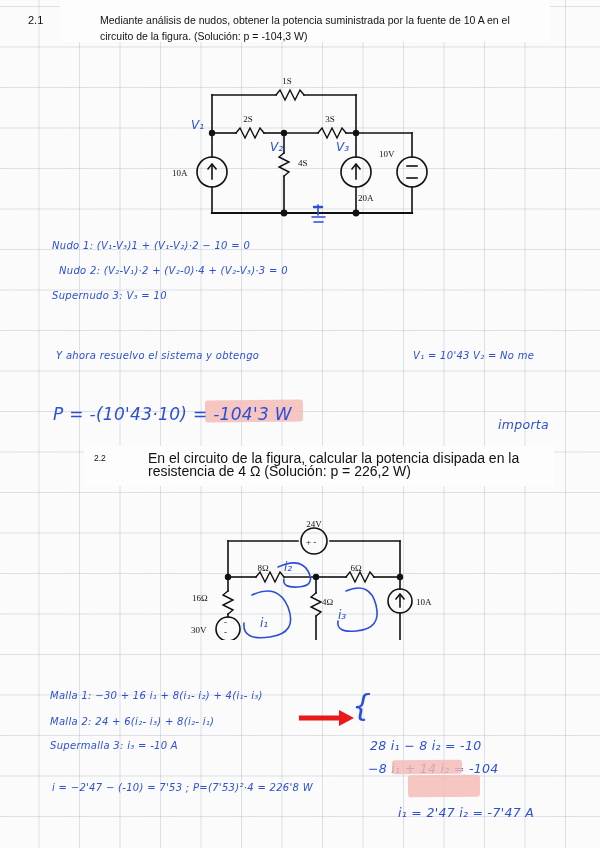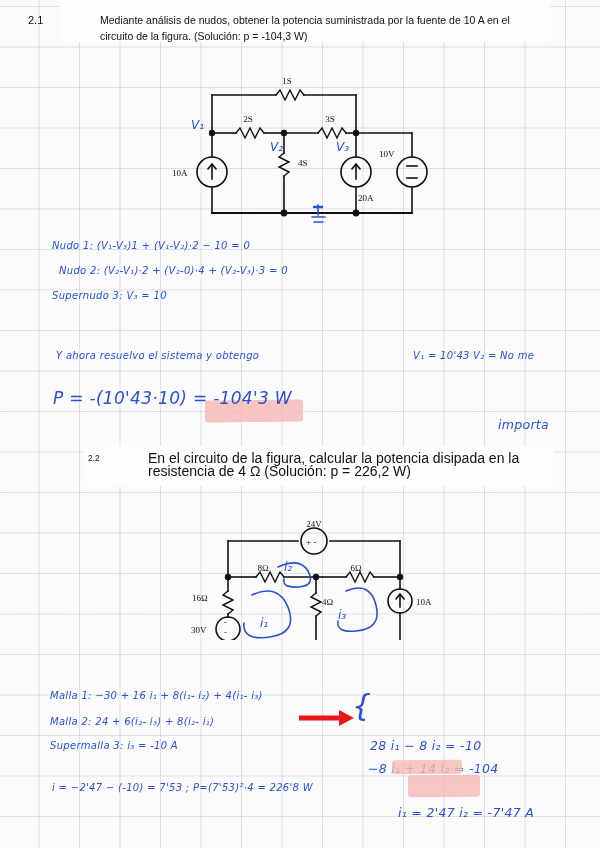--- a/index.html
+++ b/index.html
@@ -24,21 +24,21 @@
   
   .stmt{position:absolute;font-family:"Liberation Sans",sans-serif;color:#111;}
   .stmt .num{position:absolute;left:0;top:0;}
   .stmt .body{position:absolute;margin-left:32px;}
 
   #stmt1{left:28px;top:12px;width:520px;font-size:10.5px;line-height:16px;}
   #stmt1 .num{left:0;top:0;font-size:11px;}
   #stmt1 .body{left:40px;top:0;width:430px;font-size:10.5px;}
 
   #stmt2{left:88px;top:452px;width:470px;font-size:8.5px;line-height:13px;}
-  #stmt2 .num{left:0;top:0;font-size:8.5px;}
+  #stmt2 .num{left:6px;top:0;font-size:8.5px;}
   #stmt2 .body{left:28px;top:0;width:400px;font-size:14px;}
 
   
   .circuit{position:absolute;}
   #circuit1{left:166px;top:65px;width:300px;height:160px;}
   #circuit2{left:190px;top:505px;width:280px;height:135px;}
 
   .circuit svg{display:block;}
 
   
@@ -161,21 +161,21 @@
 <div class="hw sz15" style="left:52px;top:240px;">Nudo 1:  (V₁-V₃)1 + (V₁-V₂)·2 − 10 = 0</div>
 <div class="hw sz15" style="left:52px;top:265px;margin-left:7px;">Nudo 2:  (V₂-V₁)·2 + (V₂-0)·4 + (V₂-V₃)·3 = 0</div>
 <div class="hw sz15" style="left:52px;top:290px;">Supernudo 3:  V₃ = 10</div>
 
 <div class="hw sz15" style="left:56px;top:350px;">Y ahora resuelvo el sistema   y obtengo</div>
 <div class="hw sz15" style="left:413px;top:350px;font-style:italic;">V₁ = 10'43</div>
 <div class="hw sz15" style="left:473px;top:350px;">V₂ = No me</div>
 <div class="hw sz13" style="left:498px;top:370px;">importa</div>
 
 <div class="hl" style="left:205px;top:400px;width:98px;height:22px;"></div>
-<div class="hw sz18" style="left:53px;top:388px;">P = -(10'43·10) = -104'3 W</div>
+<div class="hw sz18" style="left:53px;top:404px;">P = -(10'43·10) = -104'3 W</div>
 
 <div class="stmt" id="stmt2">
   <span class="num">2.2</span>
   <span class="body">En el circuito de la figura, calcular la potencia disipada en la resistencia de 4 Ω (Solución: p = 226,2 W)</span>
 </div>
 
 <div class="circuit" id="circuit2">
 <svg width="280" height="135" viewBox="0 0 280 135" xmlns="http://www.w3.org/2000/svg">
   <g stroke="#111" stroke-width="1.6" fill="none" stroke-linecap="square">
 

